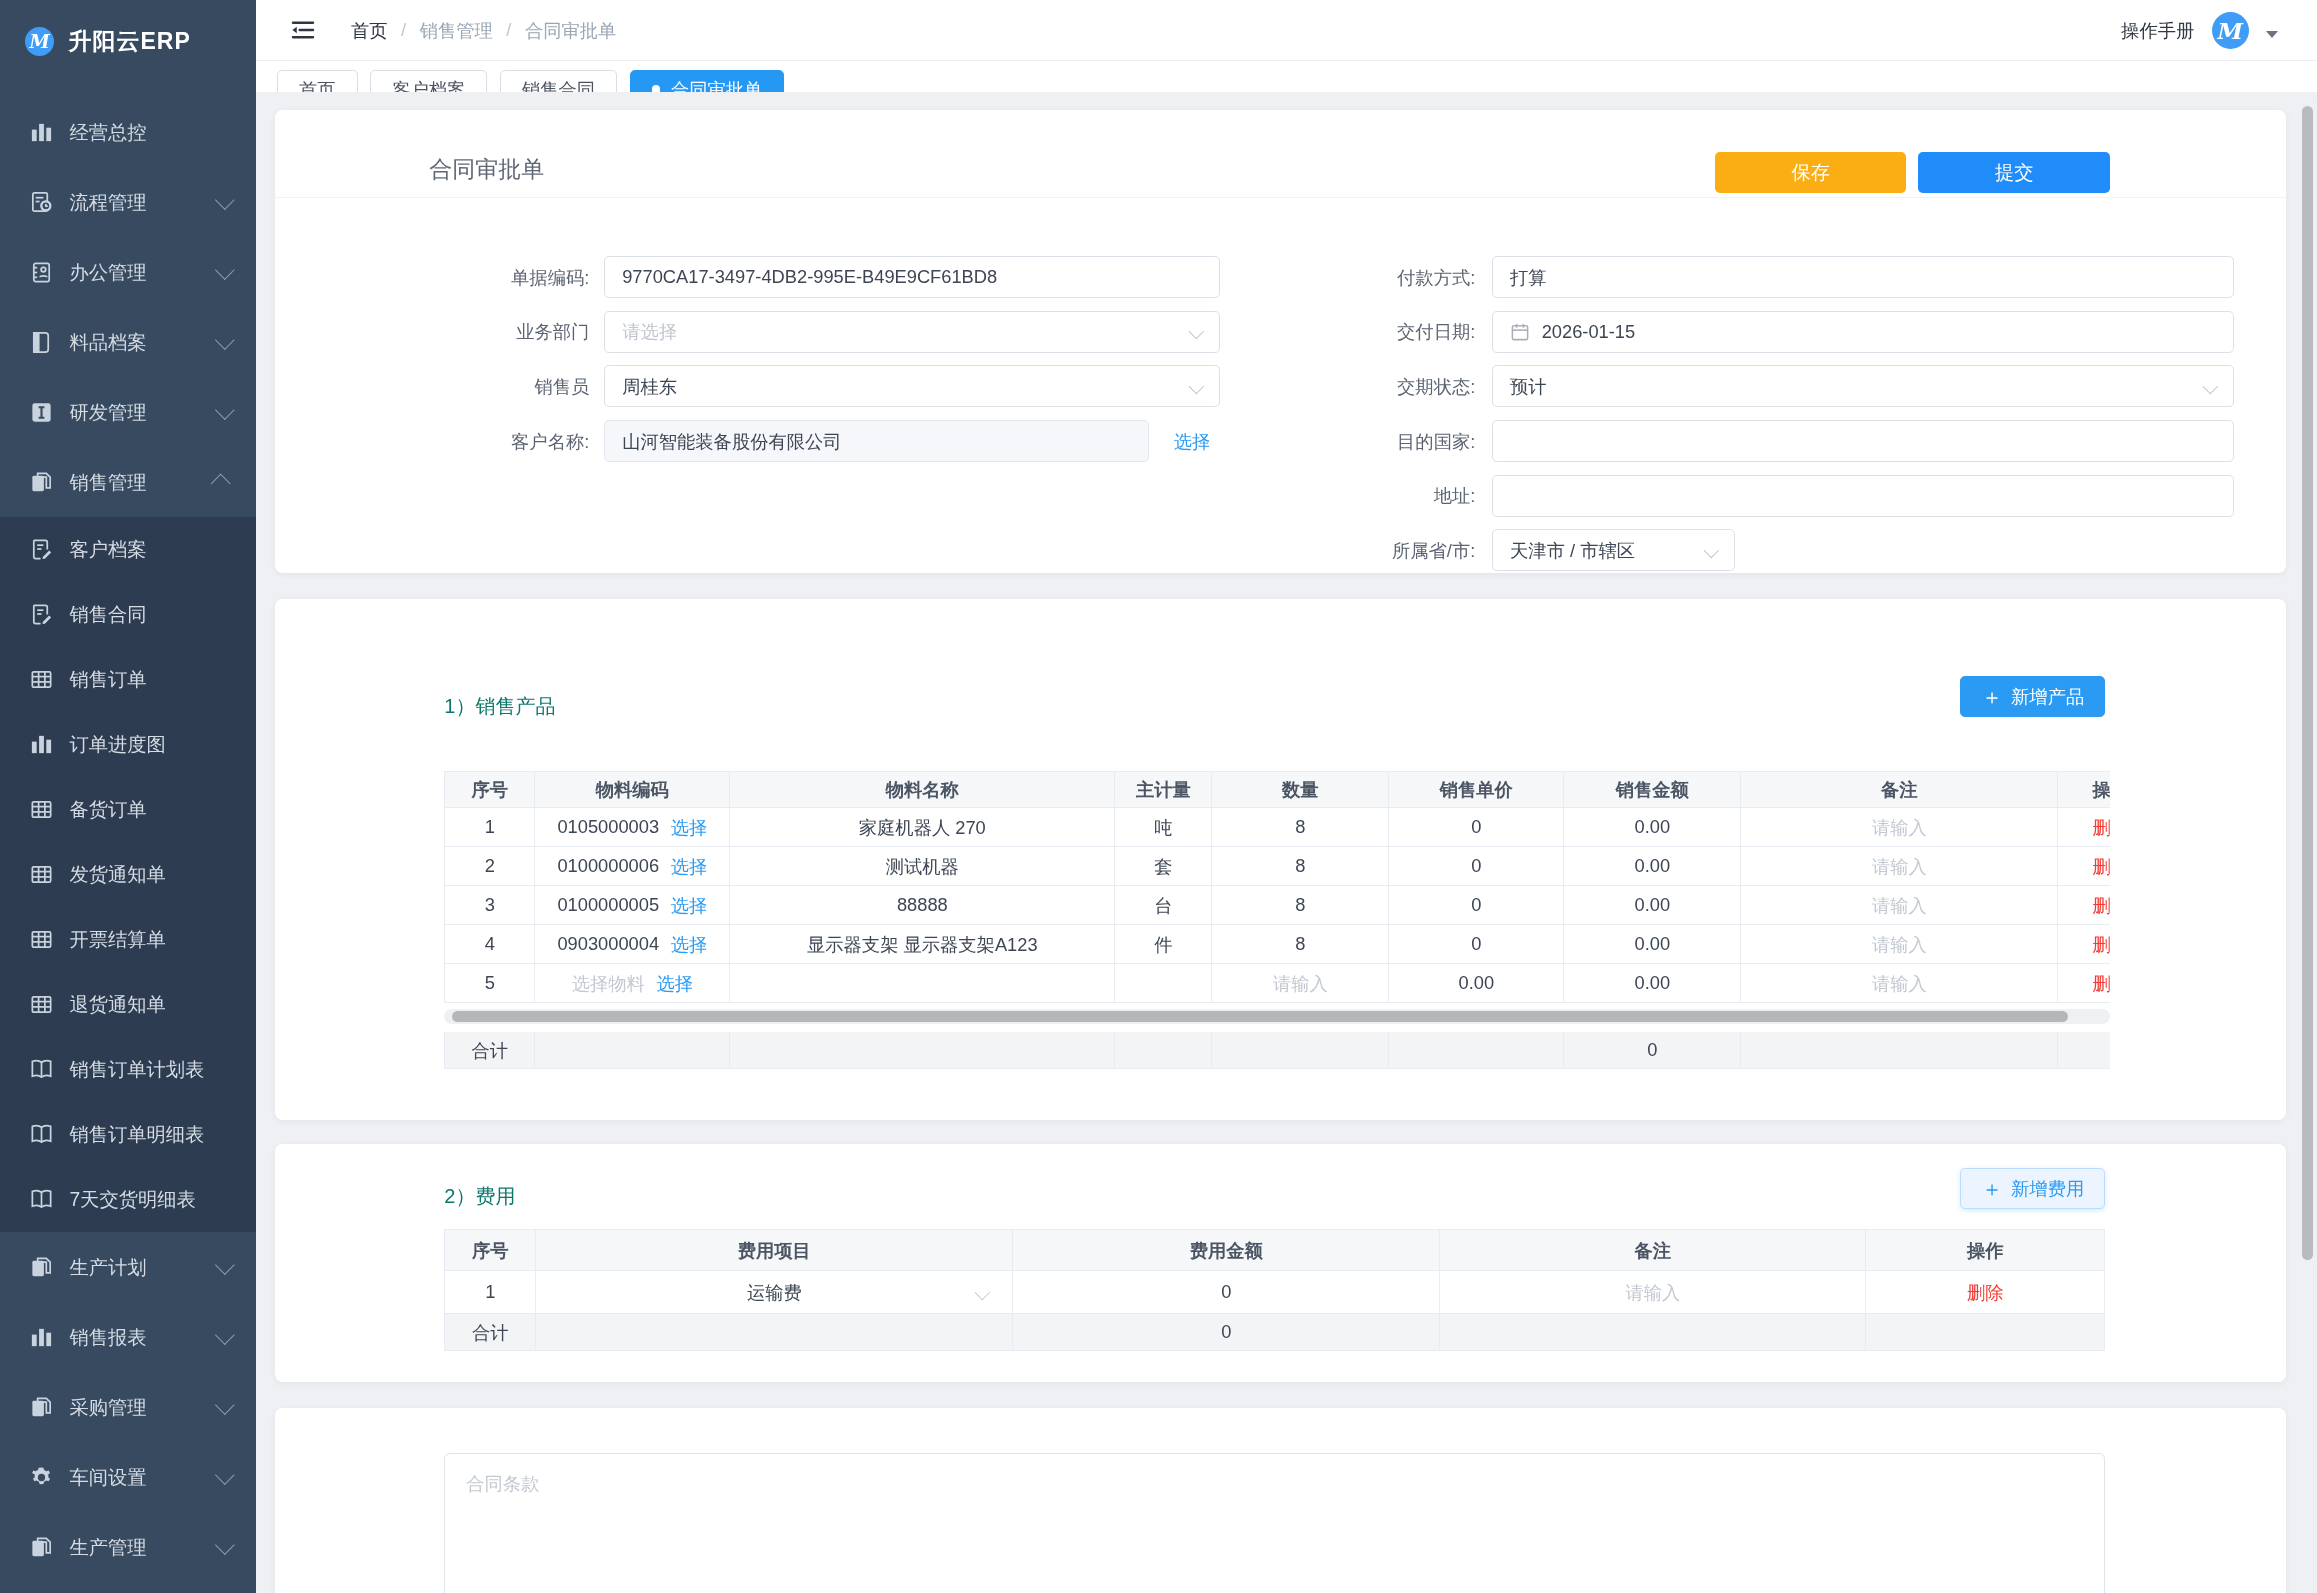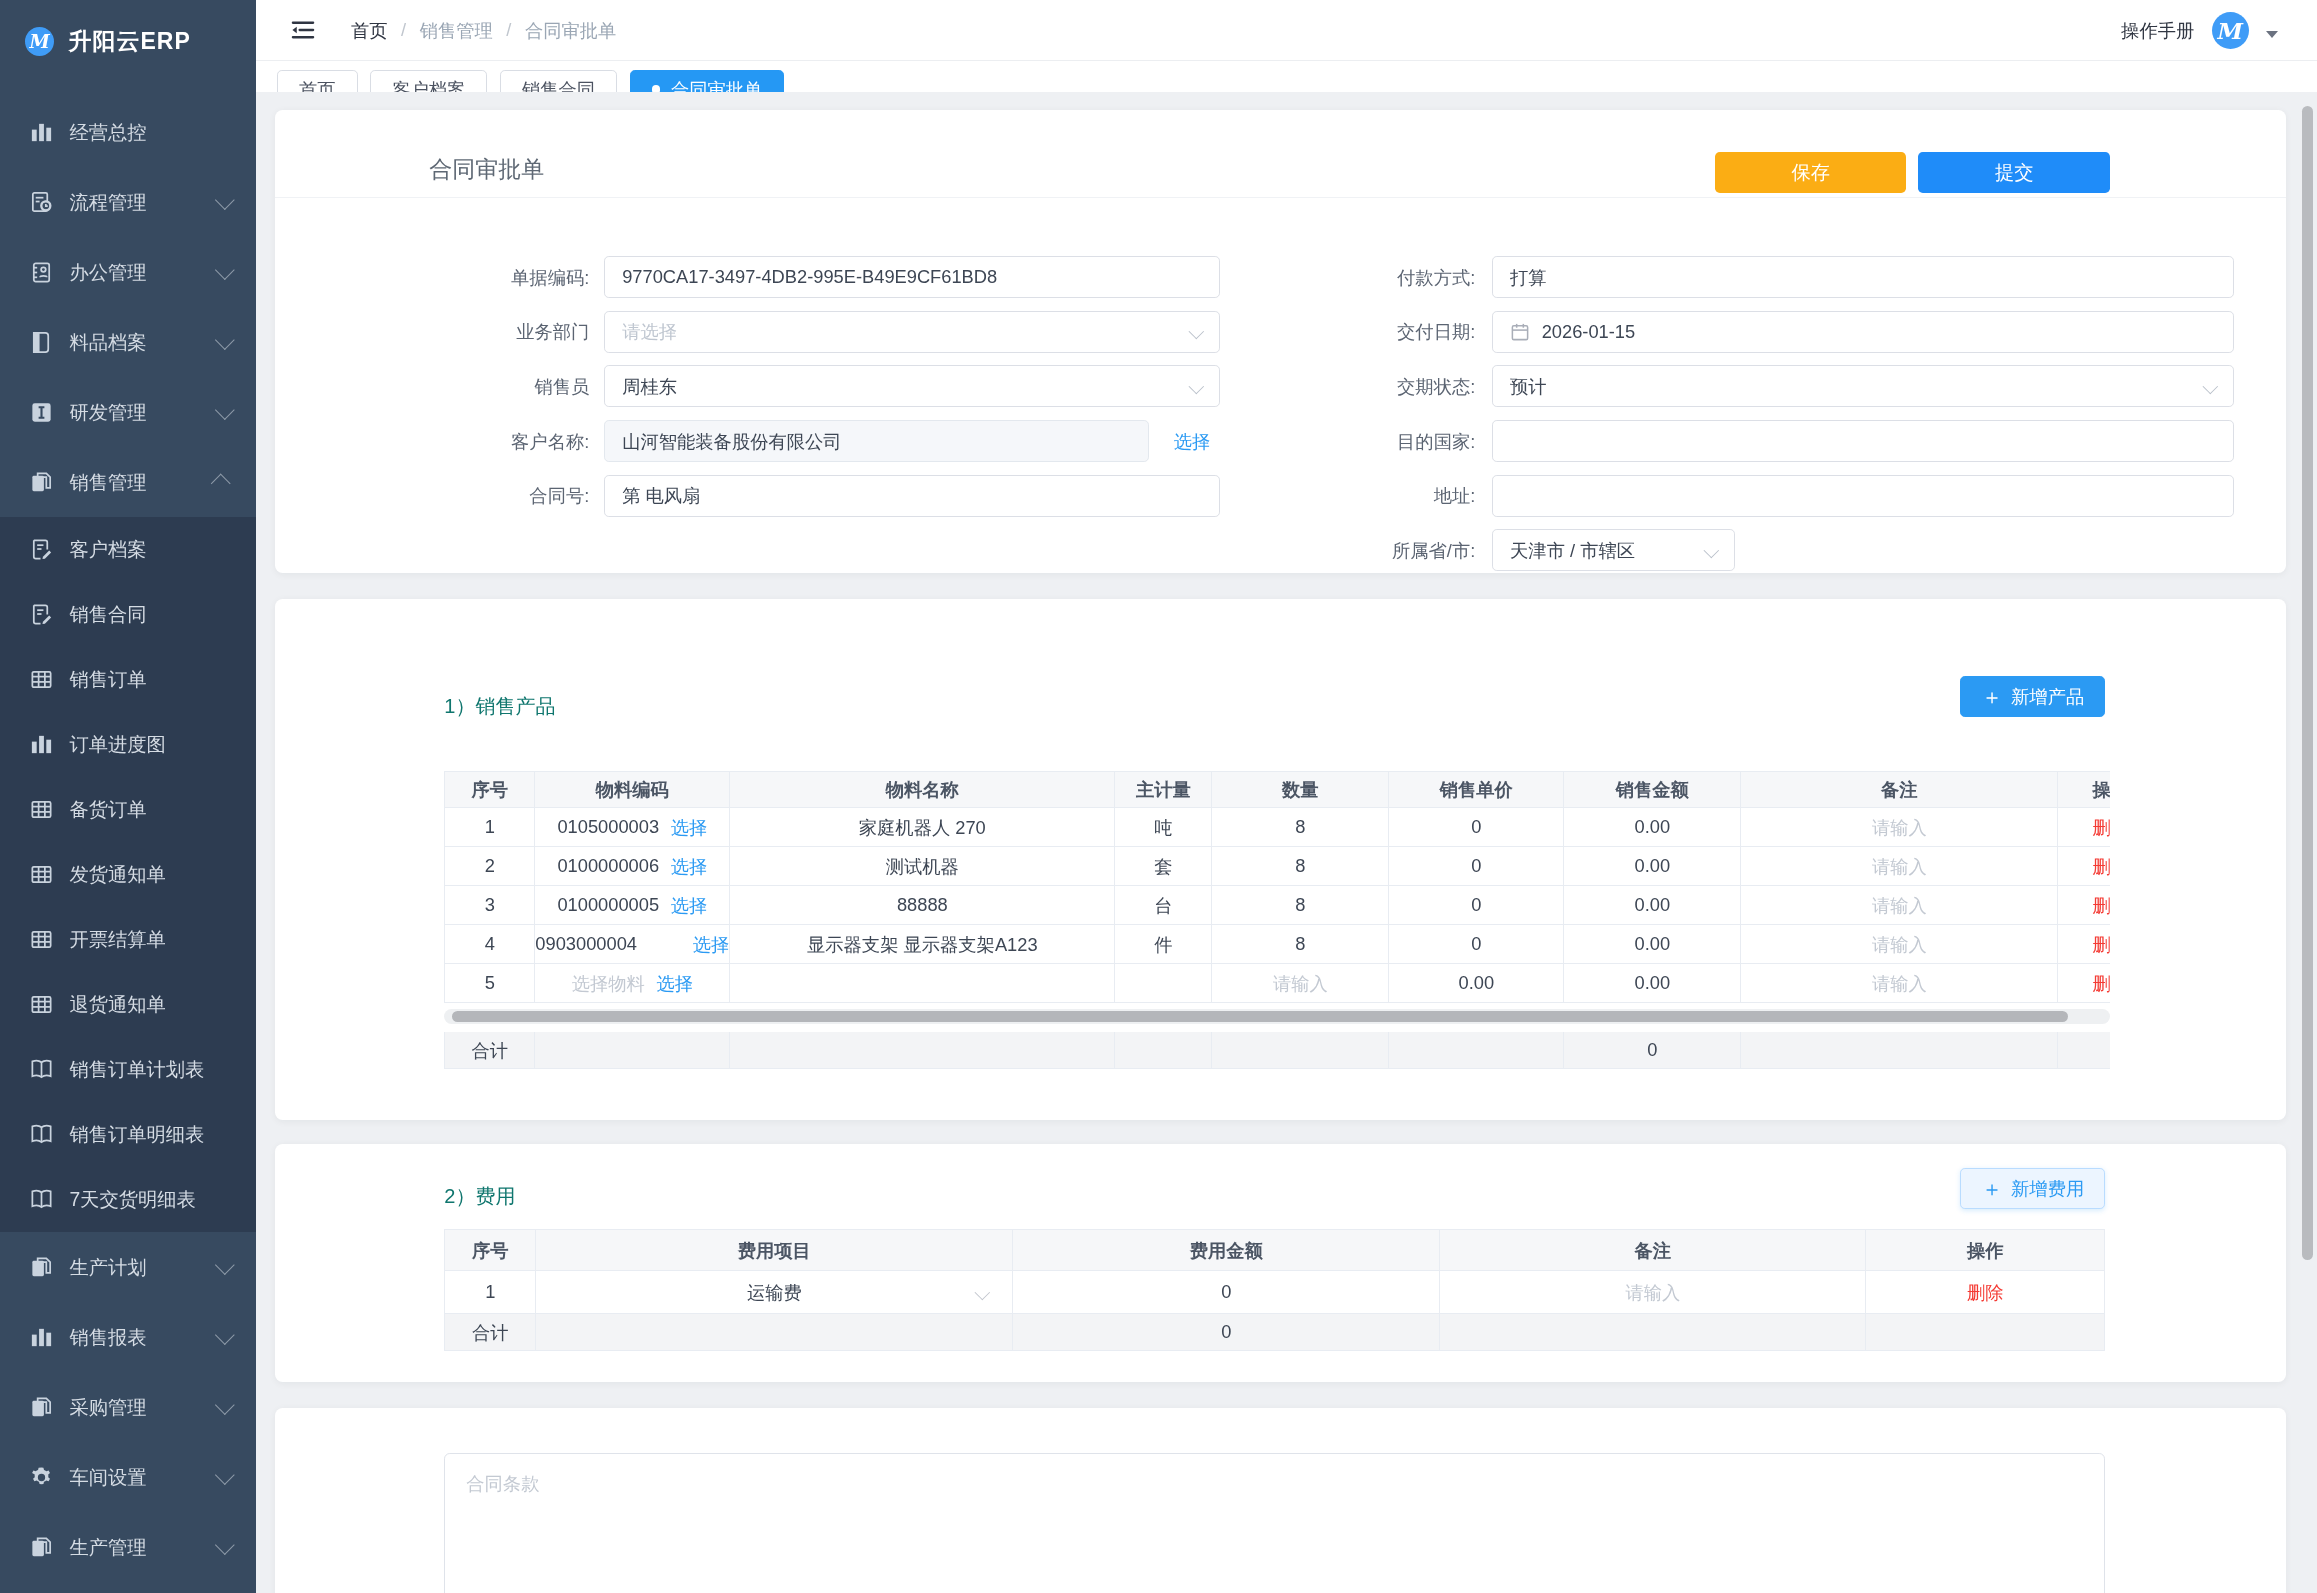--- a/index.html
+++ b/index.html
@@ -441,26 +441,20 @@
               <span class="sel-arrow"></span>
             </div>
           </div>
           <div class="frow">
             <div class="flabel">客户名称:</div>
             <div class="fctrl readonly">
               <span>山河智能装备股份有限公司</span>
             </div>
             <span class="pick-link">选择</span>
           </div>
-          <div class="frow">
-            <div class="flabel">合同号:</div>
-            <div class="fctrl w-left">
-              <span>第 电风扇</span>
-            </div>
-          </div>
         </div>
       <div class="form-col right" id="form-right">
           <div class="frow">
             <div class="flabel">付款方式:</div>
             <div class="fctrl w-right">
               <span>打算</span>
             </div>
           </div>
           <div class="frow">
             <div class="flabel">交付日期:</div>
@@ -573,21 +567,21 @@
               <div class="tcell" style="width: 177px; flex: 0 0 177px;">0.00</div>
               <div class="tcell" style="width: 317px; flex: 0 0 317px;">
                 <span class="cell-ph">请输入</span>
               </div>
               <div class="tcell" style="width: 106px; flex: 0 0 106px;">
                 <span class="cell-del">删除</span>
               </div>
             </div>
             <div class="trow tdata">
               <div class="tcell" style="width: 91px; flex: 0 0 91px;">4</div>
-              <div class="tcell" style="width: 195px; flex: 0 0 195px; justify-content: space-between;">
+              <div class="tcell" style="width: 195px; flex: 0 0 195px;">
                 <span>0903000004</span>
                 <span class="cell-link">选择</span>
               </div>
               <div class="tcell" style="width: 385px; flex: 0 0 385px;">显示器支架 显示器支架A123</div>
               <div class="tcell" style="width: 97px; flex: 0 0 97px;">件</div>
               <div class="tcell" style="width: 177px; flex: 0 0 177px;">8</div>
               <div class="tcell" style="width: 175px; flex: 0 0 175px;">0</div>
               <div class="tcell" style="width: 177px; flex: 0 0 177px;">0.00</div>
               <div class="tcell" style="width: 317px; flex: 0 0 317px;">
                 <span class="cell-ph">请输入</span>

